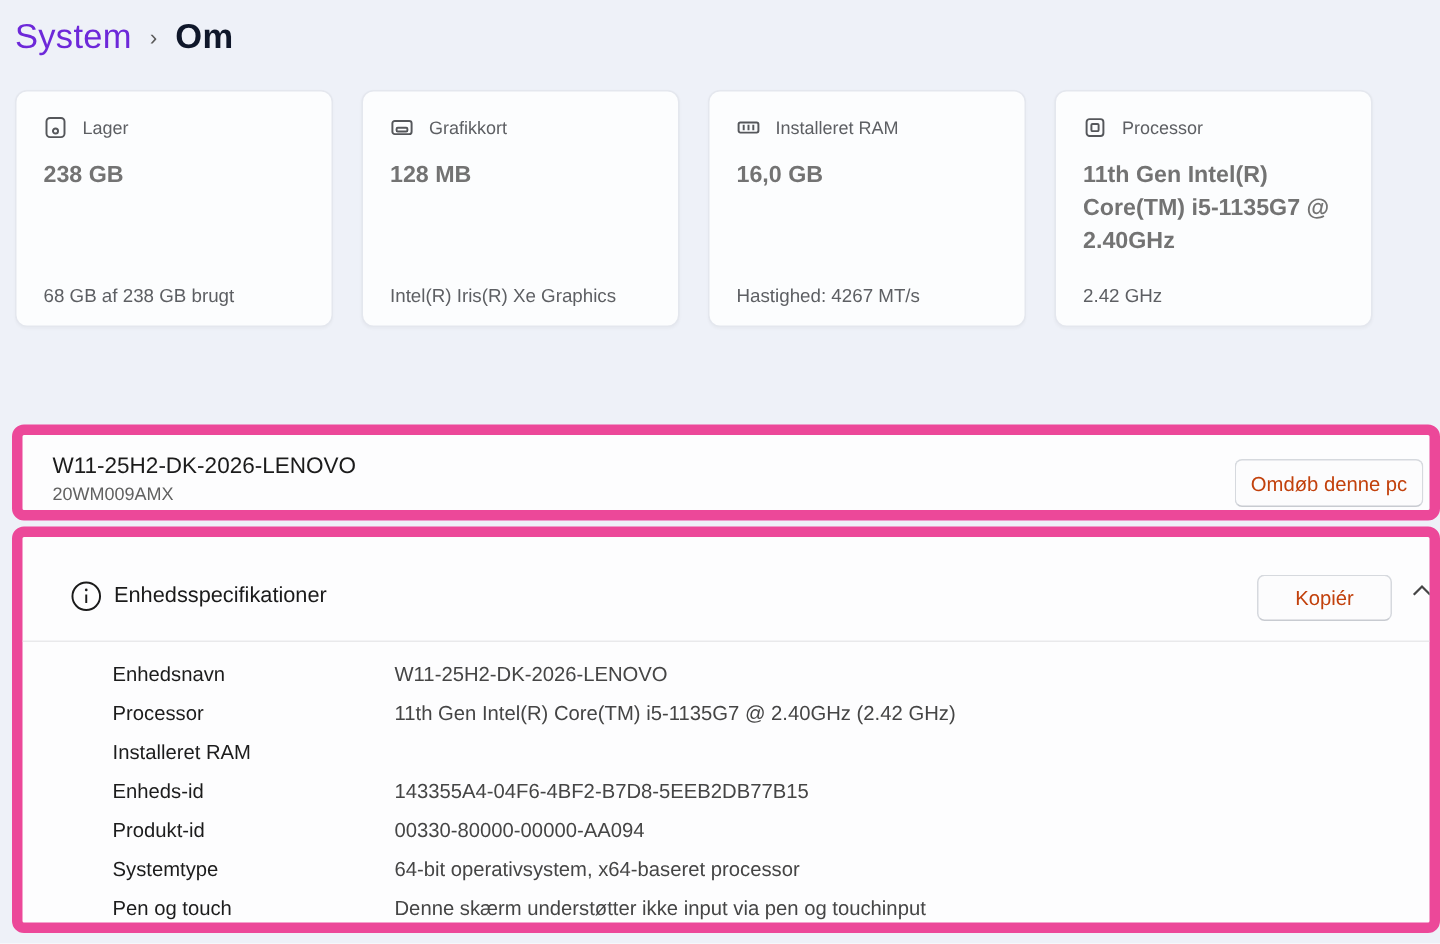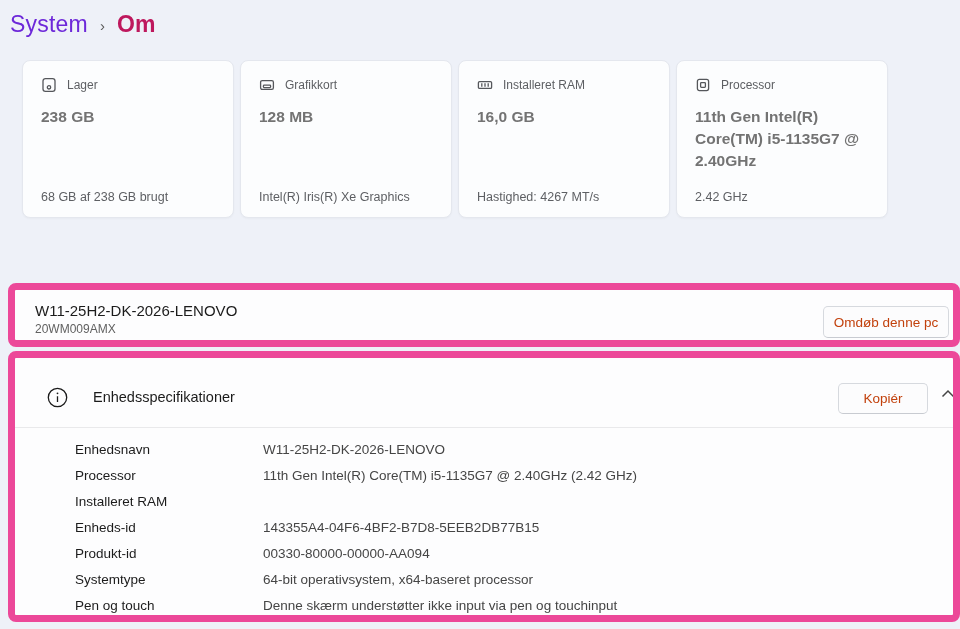--- a/index.html
+++ b/index.html
@@ -7,24 +7,24 @@
   body { font-family:"Liberation Sans","DejaVu Sans",sans-serif; }
   #app {
     position:relative; width:960px; height:629px;
     background:#eef1f8; overflow:hidden;
   }
   
   .breadcrumb { position:absolute; left:10px; top:6px; height:36px;
     display:flex; align-items:center; gap:12px; }
   .crumb-parent { font-size:23px; color:#6d28d9; letter-spacing:.2px; cursor:pointer; }
   .crumb-sep { font-size:15px; color:#5a5a5a; padding-top:3px; }
-  .crumb-current { font-size:23px; font-weight:700; color:#be185d; letter-spacing:.2px; }
+  .crumb-current { font-size:23px; font-weight:700; color:#0f172a; letter-spacing:.2px; }
 
   
-  .cards { position:absolute; left:22px; top:60px; display:flex; gap:6px; }
+  .cards { position:absolute; left:10px; top:60px; display:flex; gap:19px; }
   .card {
     width:212px; height:158px; background:#fcfdfe;
     border:1px solid #e4e7ee; border-radius:8px;
     box-shadow:0 1px 2px rgba(0,0,0,0.03);
     position:relative; padding:16px 16px 14px 18px;
   }
   .card-head { display:flex; align-items:center; gap:10px; color:#5d5f63; }
   .card-head .lbl { font-size:12px; color:#5d5f63; }
   .card-icon { width:16px; height:16px; display:inline-flex; }
   .card-icon svg { width:16px; height:16px; stroke:#55575b; fill:none; stroke-width:1.3; }
@@ -45,21 +45,21 @@
     font-family:"Liberation Sans","DejaVu Sans",sans-serif;
   }
   .rename-btn { top:16px; right:4px; width:126px; height:32px; }
   .copy-btn { top:25px; right:25px; width:90px; height:31px; }
 
   .specs-panel { top:351px; height:271px; overflow:hidden; }
   .specs-header { position:relative; height:70px; padding:9px 0 0 32px;
     display:flex; align-items:center; border-bottom:1px solid #e9e9eb; }
   .info-icon { width:21px; height:21px; display:inline-flex; }
   .info-icon svg { width:21px; height:21px; }
-  .specs-title { font-size:14.5px; color:#1b1b1b; margin-left:25px; }
+  .specs-title { font-size:14.5px; color:#1b1b1b; margin-left:8px; }
   .expander-chevron { position:absolute; top:28px; right:-3px; width:16px; height:16px; cursor:pointer; }
   .expander-chevron svg { width:16px; height:16px; stroke:#454545; fill:none; stroke-width:1.5; }
 
   .spec-rows { padding-top:8px; }
   .spec-row { display:flex; height:26px; align-items:center; }
   .spec-label { width:188px; margin-left:60px; font-size:13.5px; color:#1c1c1c; }
   .spec-value { font-size:13.5px; color:#454545; }
 </style>
 </head>
 <body>

